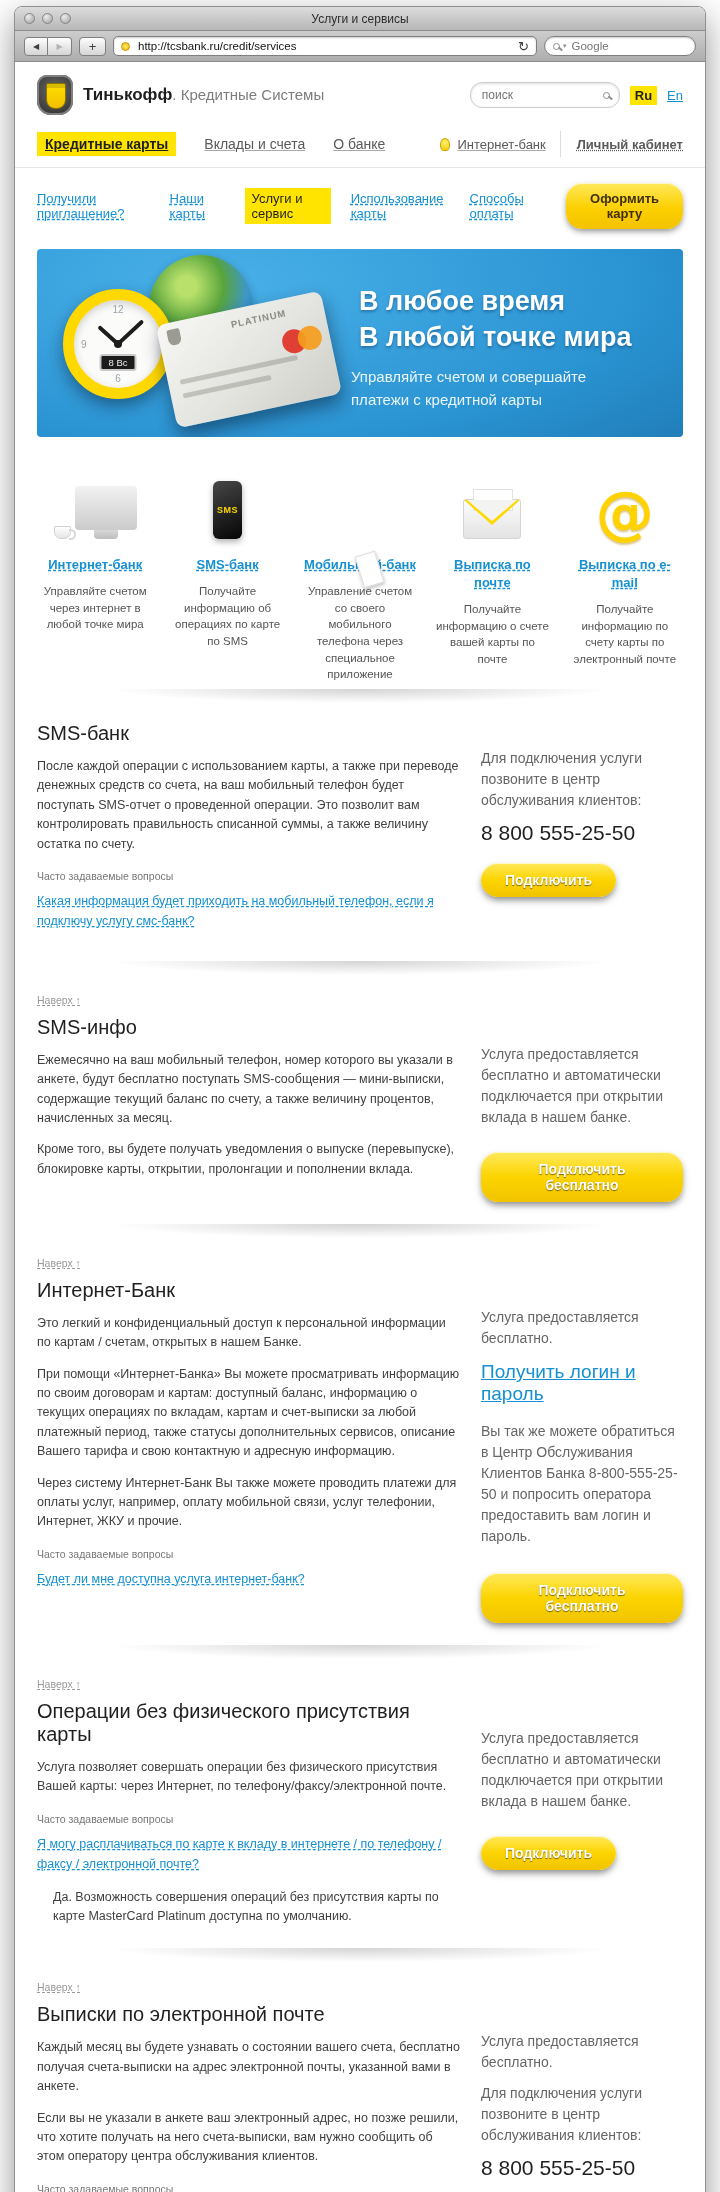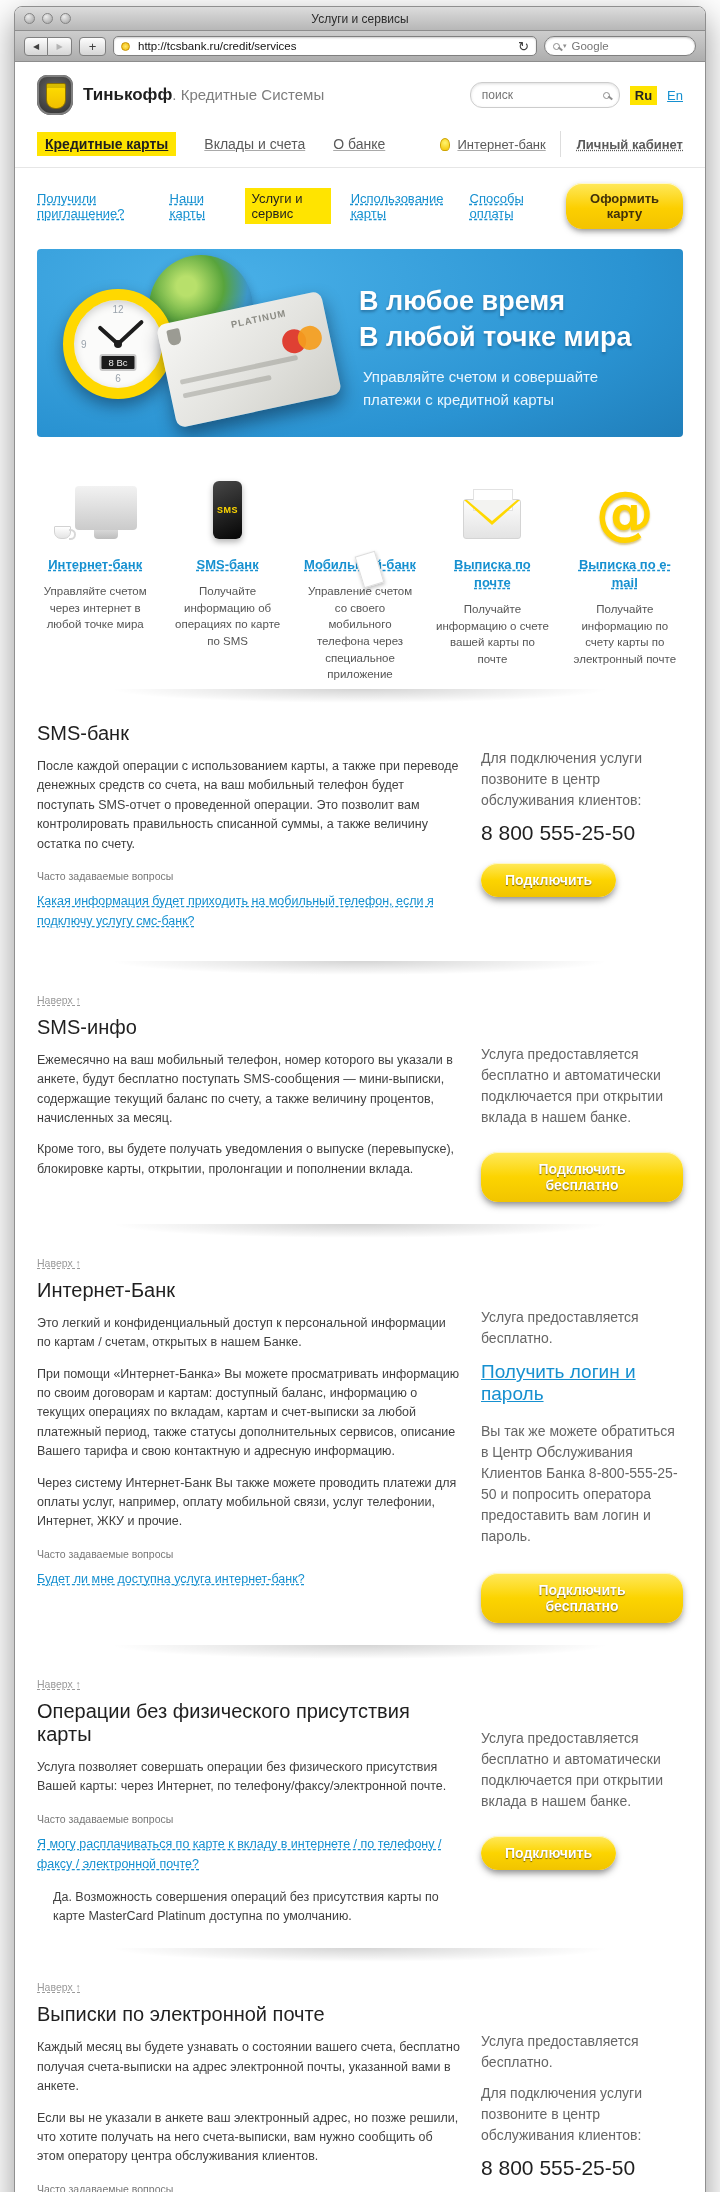--- a/index.html
+++ b/index.html
@@ -55,21 +55,21 @@
 
   
   .subnav{display:flex;align-items:center;padding:15px 22px 16px;}
   .subnav a{font-size:13px;color:#1690d0;text-decoration:underline;text-decoration-style:dashed;margin-right:20px;}
   .subnav .sub-active{background:#ffe400;color:#1f1f1f;text-decoration:none;padding:3px 7px;}
   .cta{margin-left:auto;border:none;border-radius:16px;padding:8px 18px;font-size:13px;font-weight:bold;color:#40300a;background:linear-gradient(#ffe95c,#fccf00 55%,#f3c300);box-shadow:0 3px 6px -1px rgba(40,40,40,.55),inset 0 1px 0 rgba(255,255,255,.7);cursor:pointer;font-family:inherit;}
 
   
   .hero{margin:4px 22px 0;height:188px;border-radius:4px;position:relative;overflow:hidden;background:#2188cb radial-gradient(130% 170% at 28% 18%,#49b0e8 0%,#2a93d2 50%,#15679f 100%);text-decoration:underline;}
   .hero-title{position:absolute;left:322px;top:34px;font-size:27px;font-weight:bold;color:#fff;line-height:1.35;text-shadow:0 2px 3px rgba(0,30,60,.35);}
-  .hero-sub{position:absolute;left:326px;top:117px;font-size:15px;color:#eaf6ff;line-height:1.5;}
+  .hero-sub{position:absolute;left:314px;top:117px;font-size:15px;color:#eaf6ff;line-height:1.5;}
   .globe{position:absolute;left:112px;top:6px;width:104px;height:104px;border-radius:50%;background:radial-gradient(circle at 36% 30%,#b8e06b 10%,#58a43c 38%,#3d97ca 62%,#1e6ca3 95%);box-shadow:0 4px 10px rgba(0,20,40,.3);}
   .clock{position:absolute;left:26px;top:40px;width:110px;height:110px;border-radius:50%;background:#fbfbfa;border:11px solid #ffd800;box-shadow:0 7px 16px rgba(0,10,30,.4),inset 0 3px 8px rgba(0,0,0,.18);}
   .clock .num{position:absolute;font-size:10px;color:#9aa3ac;}
   .clock .n12{top:4px;left:50%;transform:translateX(-50%);}
   .clock .n9{left:7px;top:50%;transform:translateY(-50%);}
   .clock .n6{bottom:4px;left:50%;transform:translateX(-50%);}
   .hand{position:absolute;left:calc(50% - 2px);bottom:50%;width:4px;background:#1d1d1d;border-radius:2px;transform-origin:50% 100%;}
   .hand.h{height:26px;transform:rotate(-48deg);}
   .hand.m{height:34px;transform:rotate(47deg);}
   .clock-dot{position:absolute;left:calc(50% - 4px);top:calc(50% - 4px);width:8px;height:8px;border-radius:50%;background:#1d1d1d;}

